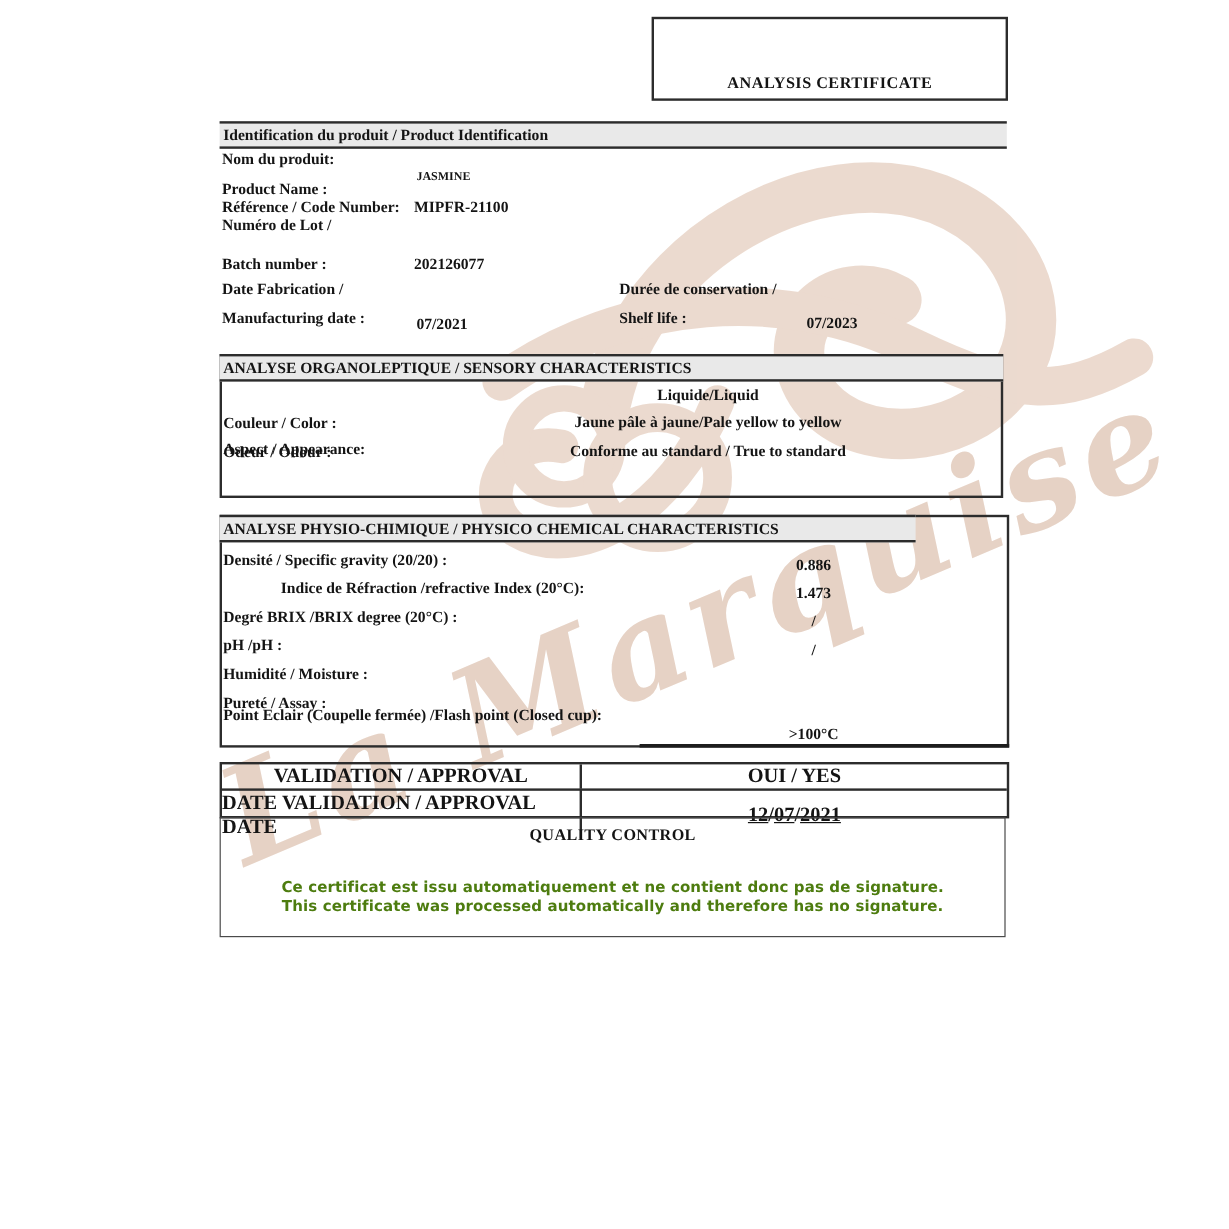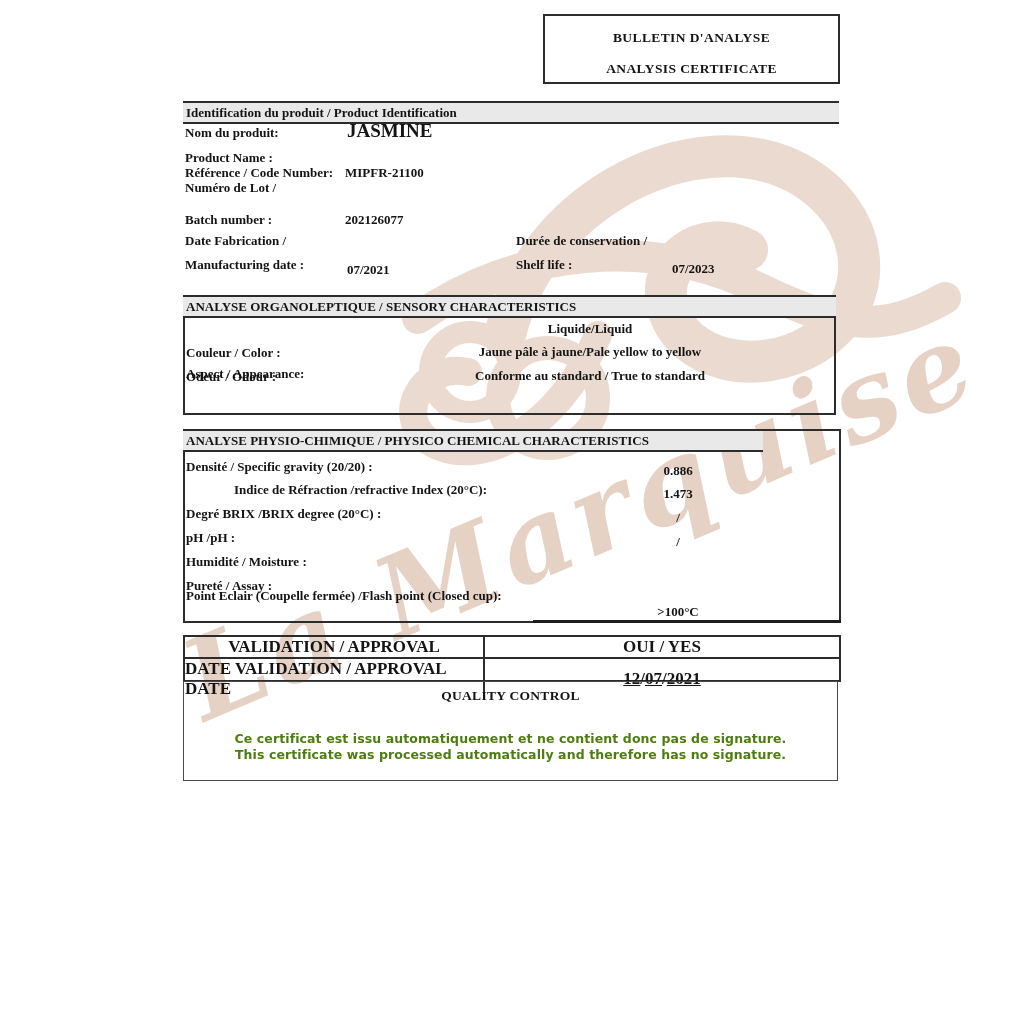--- a/index.html
+++ b/index.html
@@ -53,29 +53,28 @@
       <path d="M 505 335 C 535 205 680 128 782 166 C 868 200 888 298 812 345 C 758 377 683 362 668 308 C 655 262 703 226 747 250" stroke-width="42"></path>
       <path d="M 418 318 C 520 246 655 236 762 290 C 845 330 885 332 945 298" stroke-width="32"></path>
       <path d="M 598 335 C 560 428 480 472 430 442 C 394 418 420 362 468 372" stroke-width="28"></path>
       <circle cx="470" cy="372" r="40" stroke-width="22"></circle>
       <circle cx="548" cy="398" r="50" stroke-width="24"></circle>
     </g>
     <text transform="translate(205,722) rotate(-23)" font-family="DejaVu Serif, serif" font-size="112" font-weight="bold" font-style="italic" letter-spacing="6" fill="#c99e82" opacity="0.46">La Marquise</text>
   </svg>
 
   <div class="hbox">
-    <div class="l1">BULLETIN D'ANALYSE</div>
     <div class="l2">ANALYSIS CERTIFICATE</div>
   </div>
 
   <div class="graybar" style="top:101px;">
     <span>Identification du produit / Product Identification</span>
   </div>
   <span class="t" style="left:185px;top:125px;">Nom du produit:</span>
-  <span class="t" style="left:347px;top:123px;font-size:19px;">JASMINE</span>
+  <span class="t" style="left:347px;top:140px;font-size:10px;">JASMINE</span>
   <span class="t" style="left:185px;top:150px;">Product Name :</span>
   <span class="t" style="left:185px;top:165px;">Référence / Code Number:</span>
   <span class="t" style="left:345px;top:165px;">MIPFR-21100</span>
   <span class="t" style="left:185px;top:180px;">Numéro de Lot /</span>
   <span class="t" style="left:185px;top:212px;">Batch number :</span>
   <span class="t" style="left:345px;top:212px;">202126077</span>
   <span class="t" style="left:185px;top:233px;">Date Fabrication /</span>
   <span class="t" style="left:516px;top:233px;">Durée de conservation /</span>
   <span class="t" style="left:185px;top:257px;">Manufacturing date :</span>
   <span class="t" style="left:347px;top:262px;">07/2021</span>

